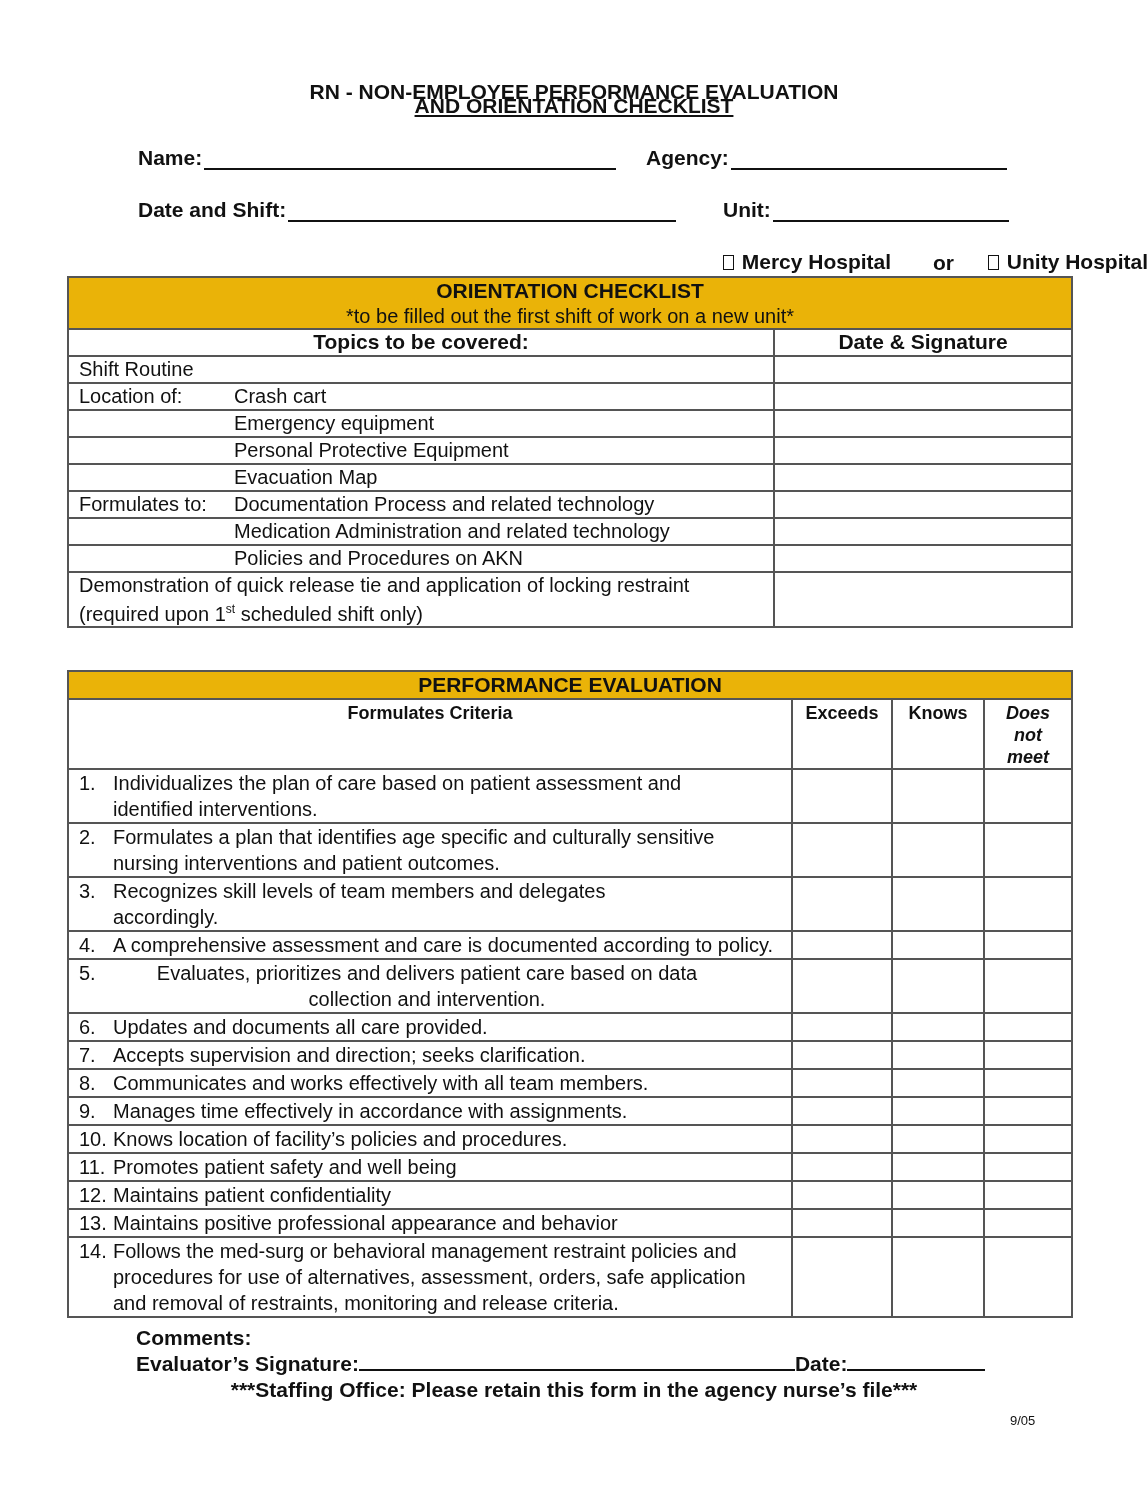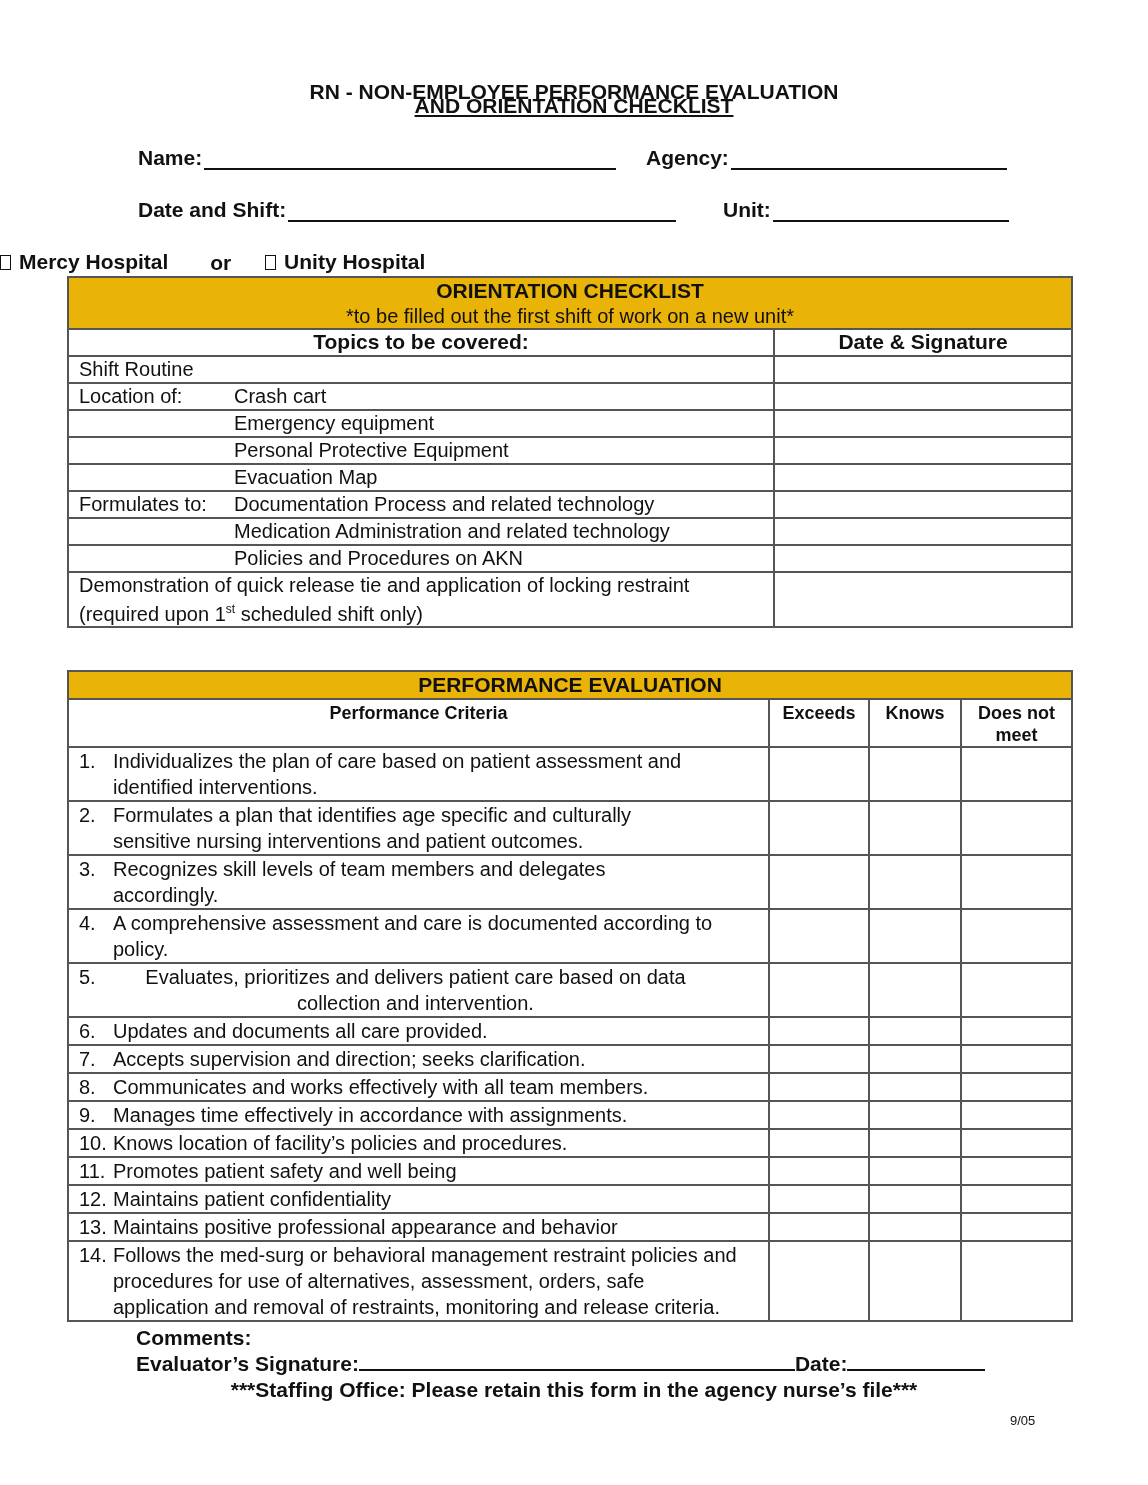--- a/index.html
+++ b/index.html
@@ -7,21 +7,21 @@
   body { font-family: "Liberation Sans", sans-serif; color: #111; position: relative; overflow: hidden; }
 
   .title { position: absolute; left: 0; width: 1148px; text-align: center; font-weight: bold; font-size: 21px; line-height: 26px; }
   .title.l1 { top: 79px; }
   .title.l2 { top: 93px; text-decoration: underline; }
 
   .field-row { position: absolute; font-weight: bold; font-size: 21px; white-space: nowrap; }
   .field { position: absolute; display: flex; align-items: flex-end; }
   .field .blank { display: inline-block; border-bottom: 2px solid #111; height: 20px; margin-left: 2px; }
 
-  .hospital-row { position: absolute; top: 250px; left: 0; width: 1148px; text-align: left; font-weight: bold; font-size: 21px; }
+  .hospital-row { position: absolute; top: 250px; left: 0; width: 1148px; text-align: right; font-weight: bold; font-size: 21px; }
   .hospital-row .opt { display: inline-flex; align-items: center; }
   .hospital-row .box { display: inline-block; width: 11px; height: 15px; border: 1.5px solid #111; margin-right: 8px; }
   .hospital-row .or { margin: 0 28px 0 36px; }
 
   table { position: absolute; left: 67px; width: 1006px; border-collapse: collapse; font-size: 20px; }
   td, th { border: 2px solid #555; vertical-align: top; }
   .shaded { background: #eab308; }
   .sec-title { text-align: center; font-weight: bold; font-size: 21px; line-height: 26px; }
   .sec-sub { text-align: center; font-weight: normal; font-size: 20px; line-height: 24px; }
 
@@ -30,21 +30,21 @@
   #orient .hdr { font-weight: bold; text-align: center; font-size: 21px; }
   #orient .lbl { display: inline-block; width: 155px; }
   #orient .sig { width: 298px; }
   #orient .two { height: 52px; }
 
   #perf { top: 670px; }
   #perf td { padding: 0 10px; line-height: 26px; }
   #perf .colhdr { font-weight: bold; font-size: 18px; text-align: center; line-height: 22px; padding-top: 2px; }
   #perf .chk { width: 100px; margin-left: 44px; }
   #perf .chk2 { width: 92px; }
-  #perf .chk3 { width: 111px; }
+  #perf .chk3 { width: 88px; font-style: italic; }
   #perf .crit { display: flex; }
   #perf .num { width: 34px; flex: none; }
   #perf .crit-text { flex: 1; }
 
   .footer { position: absolute; left: 136px; font-weight: bold; font-size: 21px; white-space: nowrap; }
   .footer .blank { display: inline-block; border-bottom: 2px solid #111; height: 18px; vertical-align: baseline; }
   .retain { position: absolute; top: 1378px; left: 0; width: 1148px; text-align: center; font-weight: bold; font-size: 21px; }
   .revision { position: absolute; top: 1413px; left: 1010px; font-size: 13px; }
 </style>
 </head>
@@ -140,21 +140,21 @@
   </tr>
 </tbody>
   </table>
 
 <table id="perf">
   <tbody>
       <tr class="shaded">
     <td colspan="4" class="sec-title" style="padding:0;">PERFORMANCE EVALUATION</td>
   </tr>
   <tr style="height:44px;">
-    <td class="colhdr">Performance Criteria</td>
+    <td class="colhdr">Formulates Criteria</td>
     <td class="colhdr chk">Exceeds</td>
     <td class="colhdr chk2">Knows</td>
     <td class="colhdr chk3">
       <div>Does not</div>
       <div>meet</div>
     </td>
   </tr>
   <tr>
         <td>
           <div class="crit">

